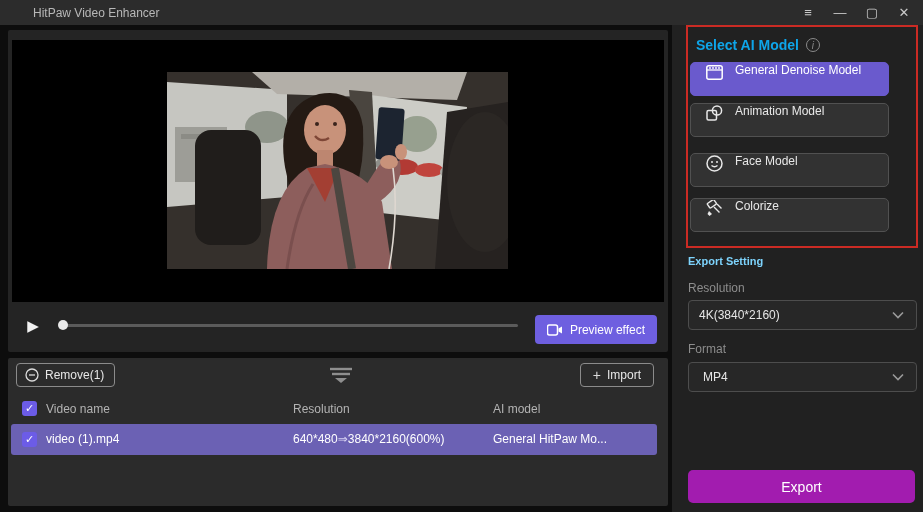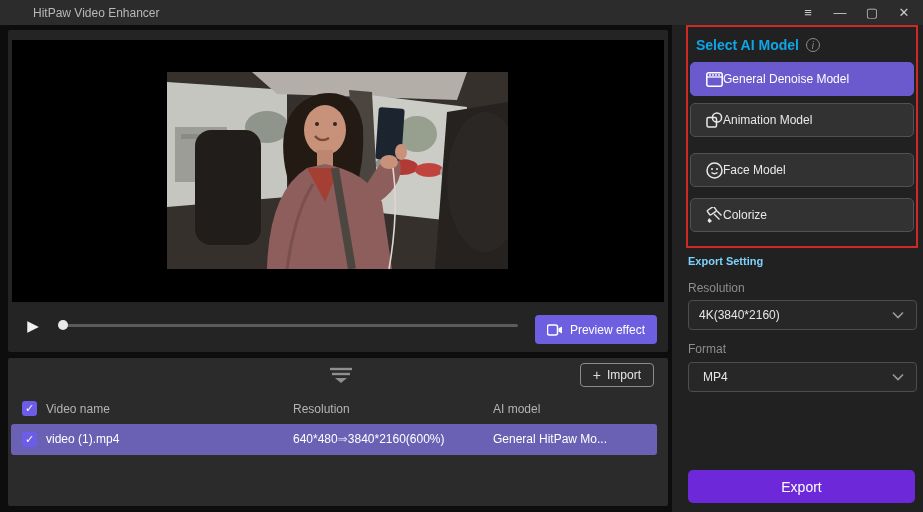--- a/index.html
+++ b/index.html
@@ -47,34 +47,34 @@
   .res-arrow { color:#d8d3f2; }
   .row-model { position:absolute; left:482px; top:8px; }
 
   
   .right-panel { position:absolute; left:672px; top:25px; width:251px; height:487px; background:#212121; }
   .red-highlight { position:absolute; left:14px; top:0px; width:232px; height:223px; border:2px solid #cb2b24; pointer-events:none; }
   .model-title-row { position:absolute; left:24px; top:12px; display:flex; align-items:center; gap:7px; }
   .section-title { color:#0ea5e9; font-size:14px; font-weight:bold; }
   .info-icon { width:14px; height:14px; border:1px solid #8a8a8a; border-radius:50%; color:#8a8a8a; font-size:10px; line-height:13px; text-align:center; font-style:italic; cursor:pointer; }
 
-  .model-btn { position:absolute; left:18px; width:224px; height:34px; background:#323232; border:1px solid #515151; border-radius:5px; color:#e8e8e8; font-size:12px; display:flex; align-items:center; padding-left:14px; cursor:pointer; }
+  .model-btn { position:absolute; left:18px; width:199px; height:34px; background:#323232; border:1px solid #515151; border-radius:5px; color:#e8e8e8; font-size:12px; display:flex; align-items:flex-start; gap:12px; padding-left:14px; cursor:pointer; }
   .model-btn.selected { background:#6a5acd; border-color:#6a5acd; color:#fff; }
   .model-btn .m-icon { width:18px; height:18px; display:flex; align-items:center; justify-content:center; }
 
   .export-title { position:absolute; left:16px; top:230px; color:#7dd3fc; font-size:11px; font-weight:bold; }
   .field-label { position:absolute; left:16px; color:#8d8d8d; font-size:12px; }
   .lbl-resolution { top:256px; }
   .lbl-format { top:317px; }
   .select-box { position:absolute; left:16px; width:229px; height:30px; background:#272727; border:1px solid #4d4d4d; border-radius:4px; color:#e6e6e6; font-size:12px; display:flex; align-items:center; padding:0 12px 0 14px; cursor:pointer; }
   .sel-resolution { top:275px;padding-left:10px; }
   .sel-format { top:337px; }
   .select-box .chevron { margin-left:auto; }
 
-  .export-btn { position:absolute; left:16px; top:445px; width:227px; height:33px; background:#6d28d9; border:none; border-radius:5px; color:#fff; font-size:14px; cursor:pointer; }
+  .export-btn { position:absolute; left:16px; top:445px; width:227px; height:33px; background:#a21caf; border:none; border-radius:5px; color:#fff; font-size:14px; cursor:pointer; }
 
   svg { display:block; }
 </style>
 </head>
 <body>
 
 <div class="app">
 
   <div class="titlebar">
     <span class="title-text">HitPaw Video Enhancer</span>
@@ -153,20 +153,29 @@
             <rect x="0.5" y="1" width="10" height="10" rx="2" fill="none" stroke="#fff" stroke-width="1.5"></rect>
             <polygon points="11.5,4.5 15,2.5 15,9.5 11.5,7.5" fill="#fff"></polygon>
           </svg>
       </span>
       <span>Preview effect</span>
     </div>
   </div>
 
   <div class="file-panel">
     <div class="toolbar">
+      <button class="remove-btn">
+        <span>
+          <svg width="14" height="14" viewBox="0 0 14 14">
+              <circle cx="7" cy="7" r="6" fill="none" stroke="#dcdcdc" stroke-width="1.3"></circle>
+              <line x1="4" y1="7" x2="10" y2="7" stroke="#dcdcdc" stroke-width="1.3"></line>
+            </svg>
+        </span>
+        <span>Remove(1)</span>
+      </button>
 
       <div class="collapse-handle">
         <svg width="30" height="18" viewBox="0 0 30 18">
           <line x1="4" y1="3" x2="26" y2="3" stroke="#8f8f8f" stroke-width="2.4"></line>
           <line x1="6" y1="8" x2="24" y2="8" stroke="#8f8f8f" stroke-width="2.4"></line>
           <polygon points="9,12 21,12 15,17" fill="#8f8f8f"></polygon>
         </svg>
       </div>
 
       <button class="import-btn">

